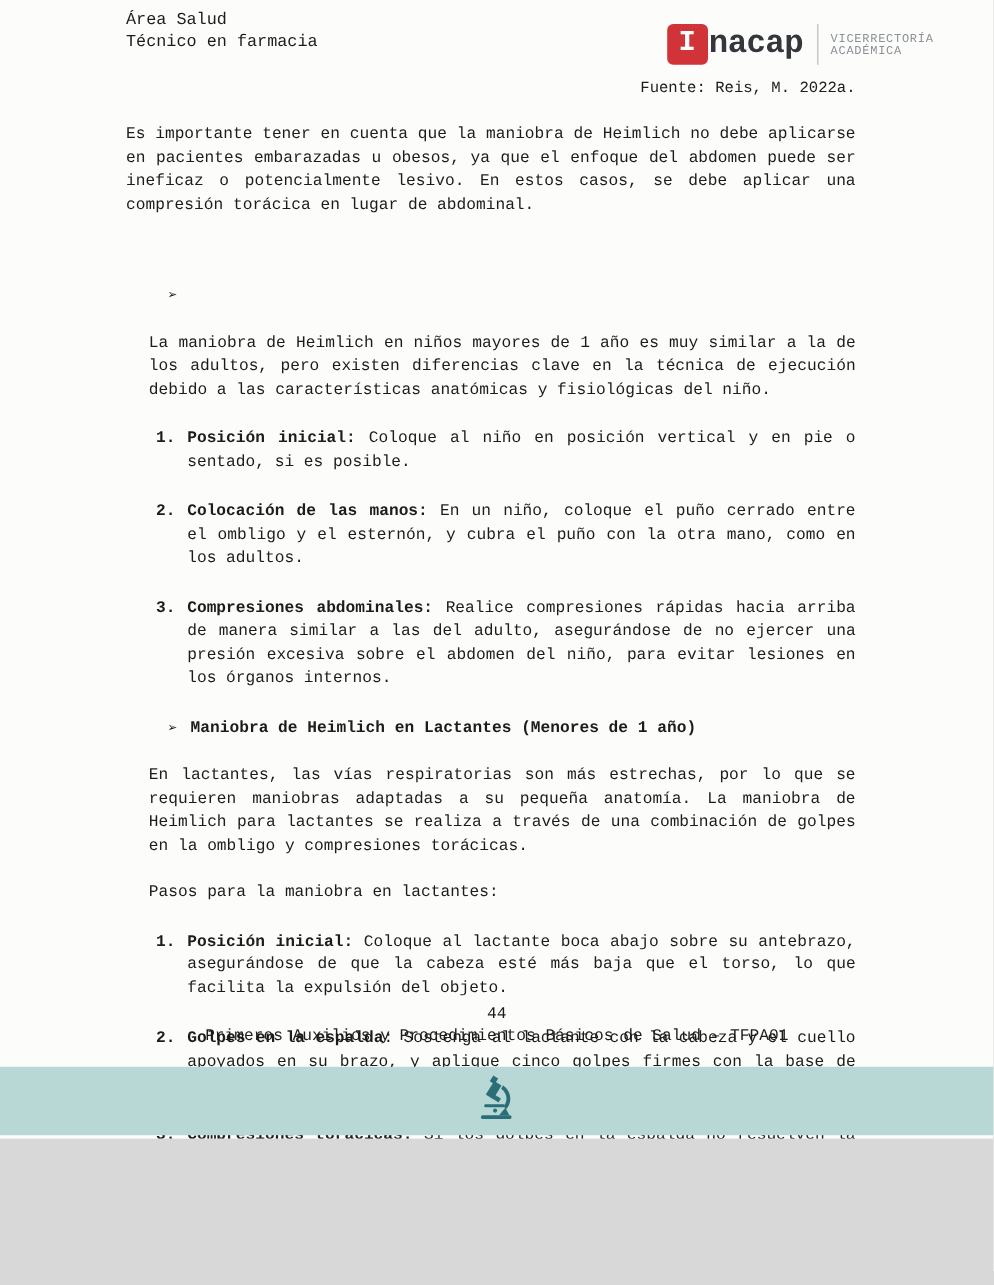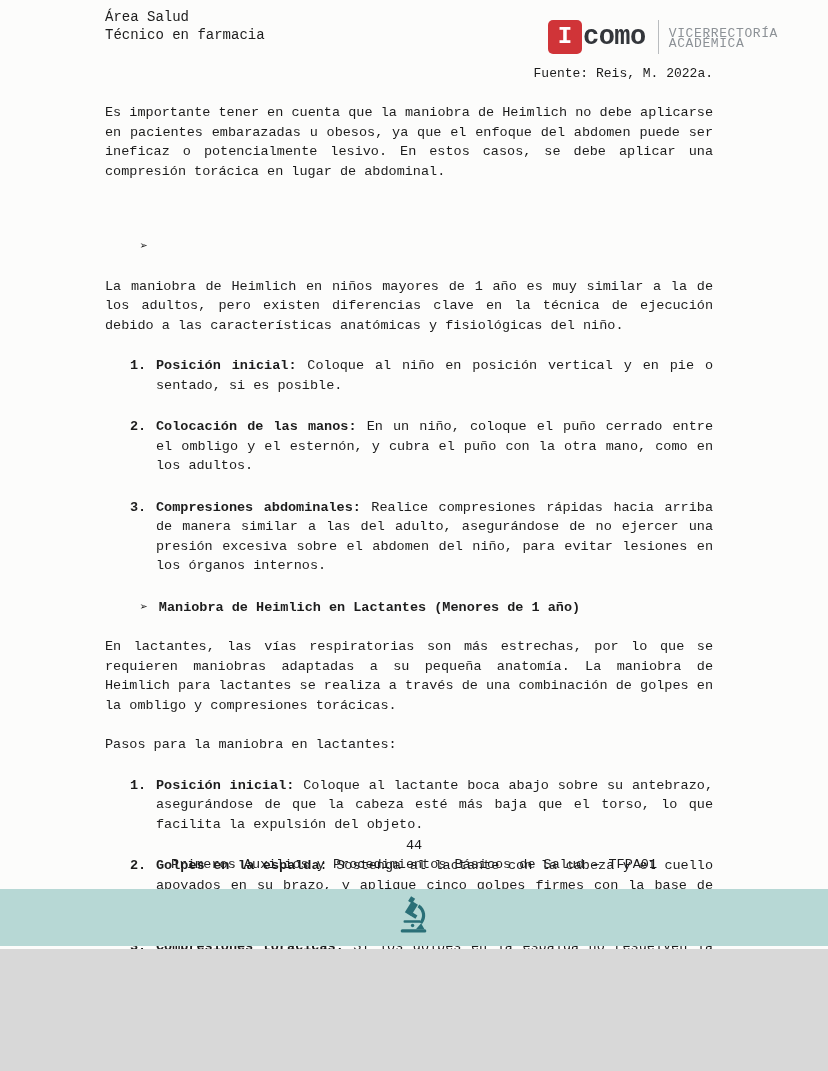--- a/index.html
+++ b/index.html
@@ -24,37 +24,37 @@
     background:var(--brand_red, #d03438);
     display:flex; align-items:center; justify-content:center;
   }
   .logo-i { color:#ffffff; font-weight:bold; font-size:24px; line-height:1; }
   .logo-name {
     font-weight:bold; font-size:27px; letter-spacing:-0.5px;
     color:#33363b; margin-left:1px; margin-right:12px;
   }
   .logo-sep { width:1px; height:34px; background:#b9bcbf; margin-right:10px; }
   .logo-tag {
-    font-size:13px; letter-spacing:0.6px;
+    font-size:10px; letter-spacing:0.6px;
     color:var(--tagline_gray, #8c9196); line-height:10px; padding-top:3px;
   }
   .source-line {
     text-align:right; padding-right:115px; margin-top:12px;
     font-size:13px;
   }
   
   .content { padding:22px 115px 0 105px; font-size:13.5px; line-height:19.5px; }
   .para { text-align:justify; margin:0; }
   .section-heading {
     display:flex; gap:11px; margin:0 0 0 35px;
     font-weight:bold; font-size:13.5px;
   }
   .section-heading .bullet { font-weight:normal; font-size:13px; }
   .mt-big { margin-top:56px; }
-  .mt-par { margin-top:20px; }
+  .mt-par { margin-top:20px;margin-left:19px; }
   .mt-small { margin-top:14px; }
   .steps { margin-top:21px; }
   .step { display:flex; margin:0 0 22px 25px; }
   .step-num { width:26px; flex:0 0 26px; font-weight:bold; }
   .step-text { flex:1; text-align:justify; }
   .step-text b { font-weight:bold; }
   
   .footer-text {
     position:absolute; left:0; right:0; bottom:75px;
     text-align:center; font-size:13.5px; line-height:19px;
@@ -73,21 +73,21 @@
 
   <div class="header">
     <div class="header-left">
       <div>Área Salud</div>
       <div>Técnico en farmacia</div>
     </div>
     <div class="logo">
       <div class="logo-box">
         <span class="logo-i">I</span>
       </div>
-      <span class="logo-name">como</span>
+      <span class="logo-name">nacap</span>
       <span class="logo-sep"></span>
       <span class="logo-tag">
         <div>VICERRECTORÍA</div>
         <div>ACADÉMICA</div>
       </span>
     </div>
   </div>
   <div class="source-line">Fuente: Reis, M. 2022a.</div>
 
   <div class="content">

